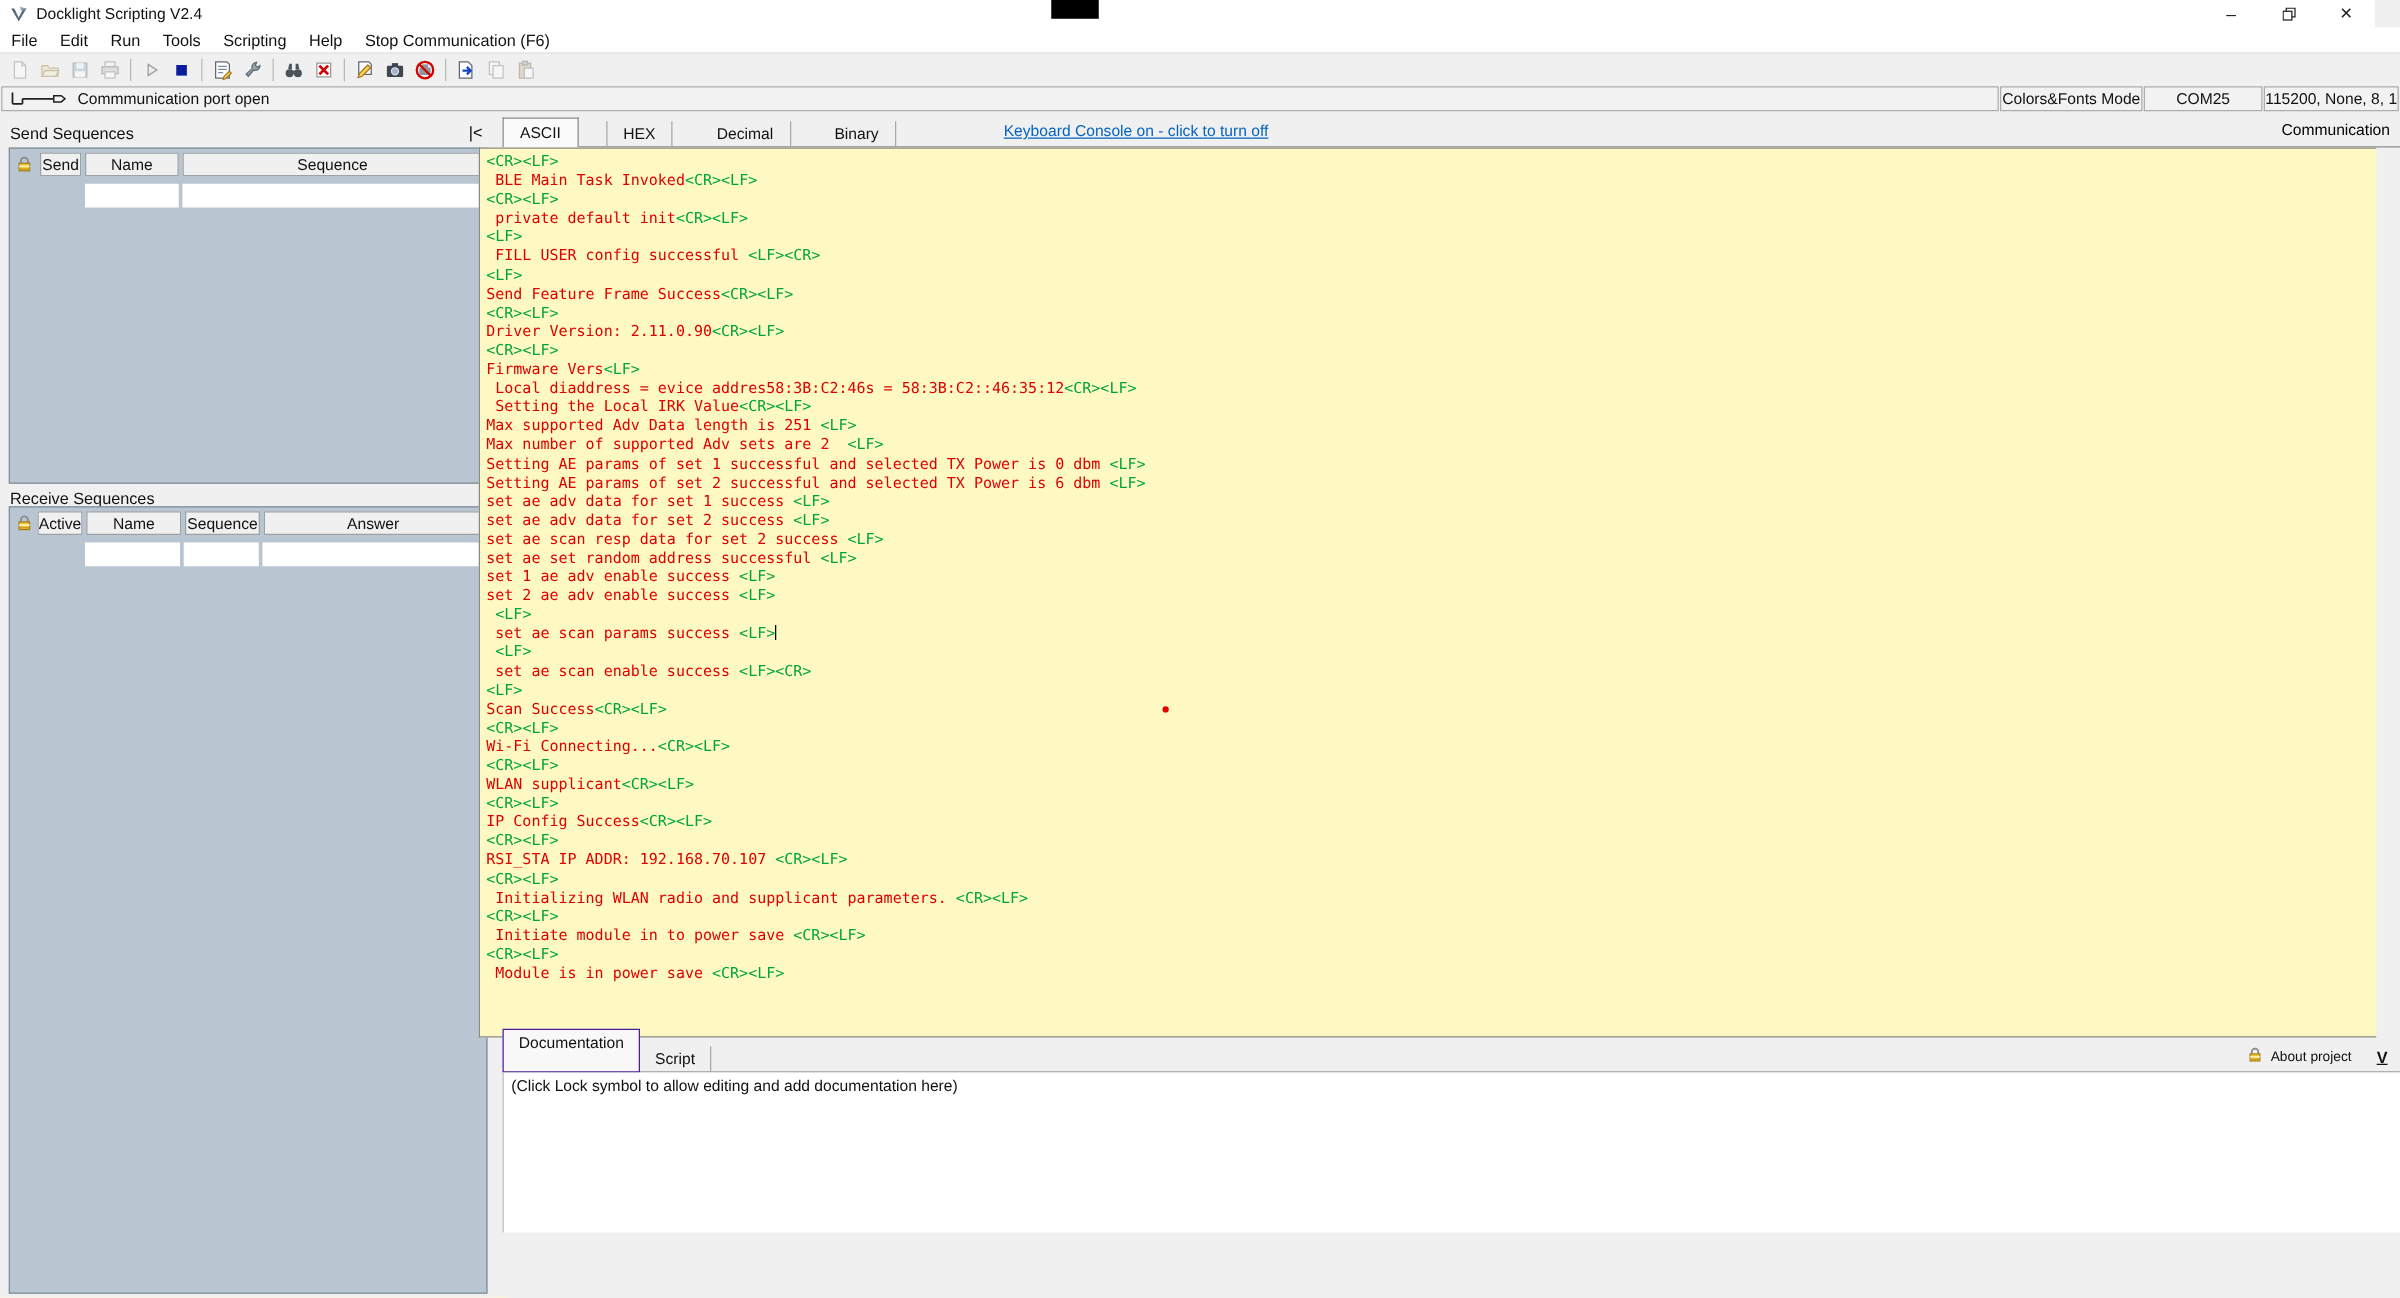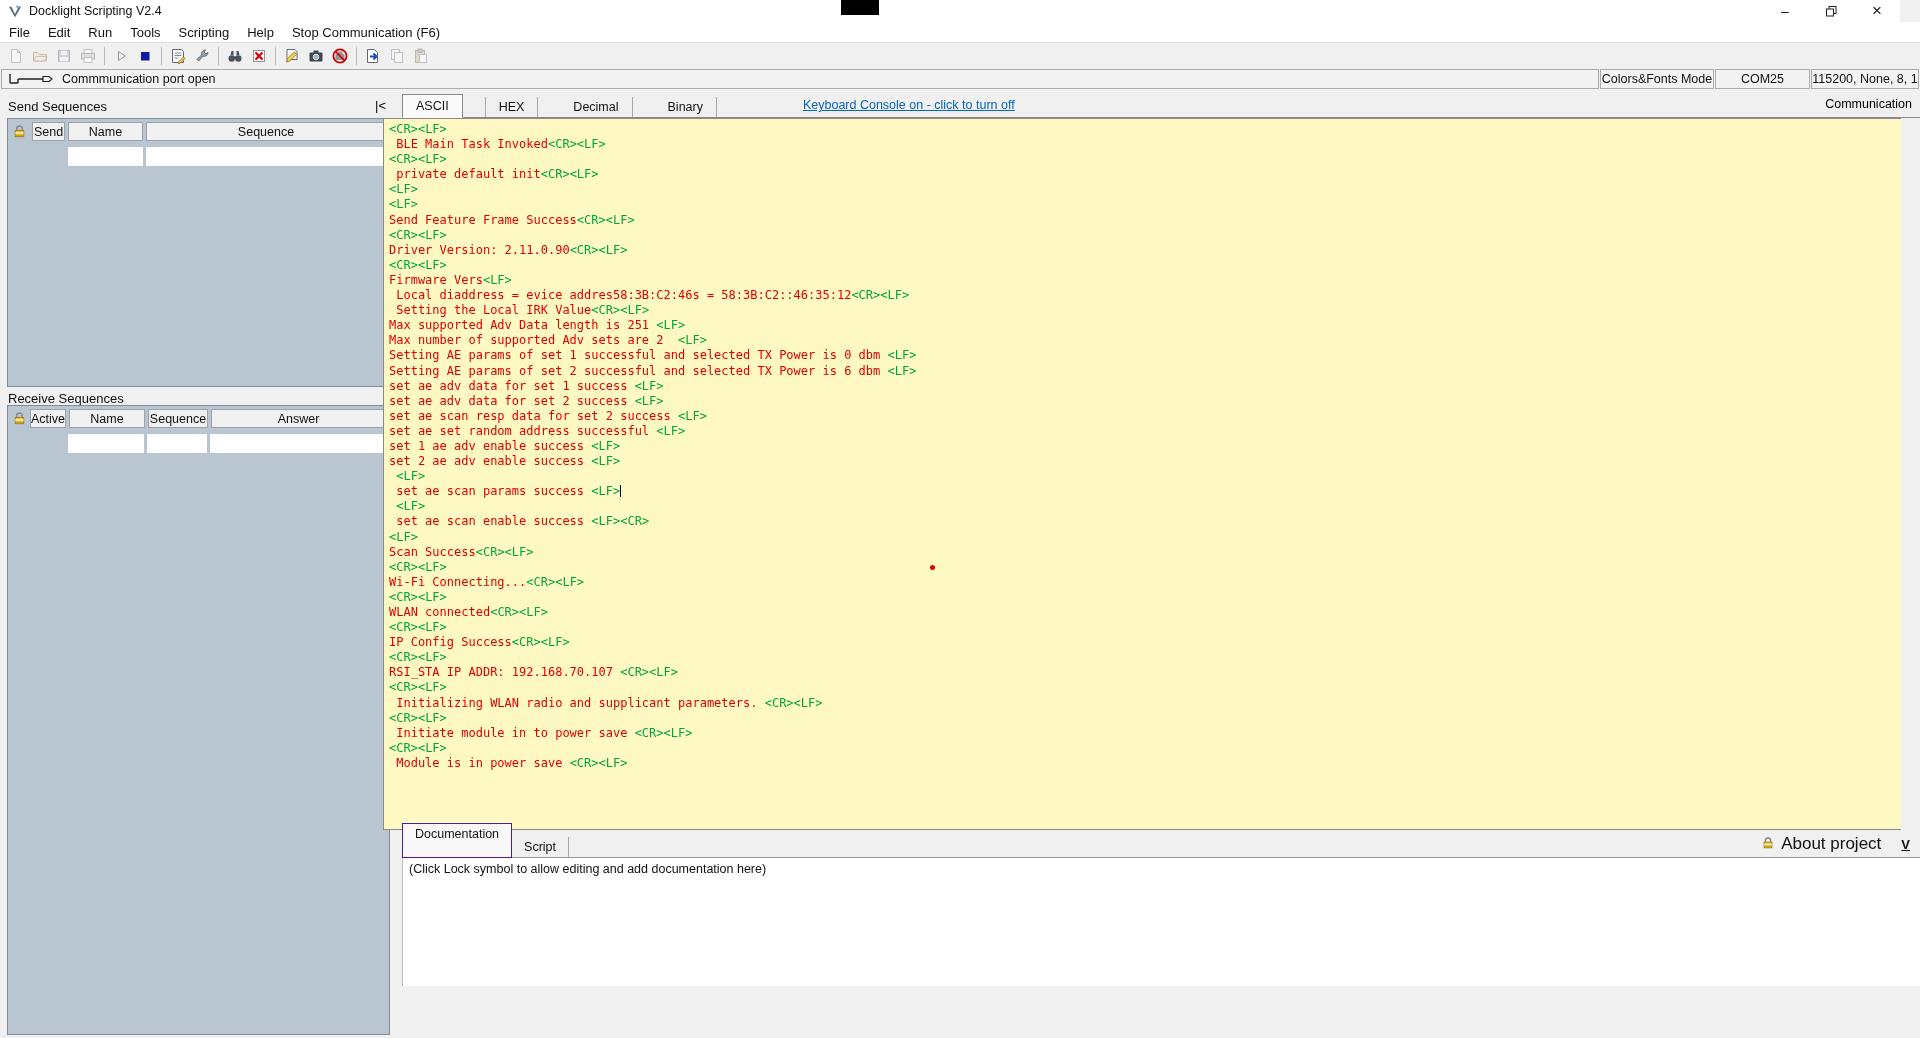--- a/index.html
+++ b/index.html
@@ -61,21 +61,21 @@
   .tline .msg { color:var(--msgcol,#e00000); }
   .tline .ctl { color:var(--ctlcol,#00a43e); }
   .caret { display:inline-block; width:1px; height:12px; background:#000; vertical-align:-2px; }
   .stray-dot { position:absolute; left:546px; top:446px; width:5px; height:5px; border-radius:50%; background:#e00000; }
 
   
   .doc-tabrow { position:absolute; left:402px; top:835px; width:1518px; height:23px; border-bottom:1px solid #999; display:flex; align-items:flex-end; }
   .dtab { font-size:12.5px; padding:3px 12px; border-right:1px solid #a8a8a8; }
   .dtab.active { background:#f8f8f8; border:1px solid #4c1d95; margin-bottom:-1px; padding:3px 12px 16px; }
   .about-wrap { position:absolute; right:6px; bottom:3px; display:flex; align-items:center; gap:6px; }
-  .about-label { font-size:17px; }
+  .about-label { font-size:11px; }
   .vee-btn { font-size:13px; font-weight:bold; text-decoration:underline; margin-left:14px; margin-right:4px; }
   .doc-area { position:absolute; left:402px; top:858px; width:1518px; height:128px; background:#fff; border-left:1px solid #bbb; padding:4px 6px; font-size:12.5px; }
 </style>
 </head>
 <body style="--msgcol: #e00000; --ctlcol: #00a43e;">
 
 <div class="titlebar">
   <span class="appicon">
     <svg width="15" height="15" viewBox="0 0 16 16">
         <path d="M1 3l6.5 11L14 3h-2.6L7.4 10.6 3.7 3z" fill="#5c6c7c"></path>
@@ -289,20 +289,21 @@
   <div class="comm-label">Communication</div>
 </div>
 
 <div class="terminal">
   <div id="terminal-output">
       <div class="tline"><span class="ctl">&lt;CR&gt;</span><span class="ctl">&lt;LF&gt;</span></div>
       <div class="tline"><span class="msg"> BLE Main Task Invoked</span><span class="ctl">&lt;CR&gt;</span><span class="ctl">&lt;LF&gt;</span></div>
       <div class="tline"><span class="ctl">&lt;CR&gt;</span><span class="ctl">&lt;LF&gt;</span></div>
       <div class="tline"><span class="msg"> private default init</span><span class="ctl">&lt;CR&gt;</span><span class="ctl">&lt;LF&gt;</span></div>
       <div class="tline"><span class="ctl">&lt;LF&gt;</span></div>
+      <div class="tline"><span class="msg"> FILL USER config successful </span><span class="ctl">&lt;LF&gt;</span><span class="ctl">&lt;CR&gt;</span></div>
       <div class="tline"><span class="ctl">&lt;LF&gt;</span></div>
       <div class="tline"><span class="msg">Send Feature Frame Success</span><span class="ctl">&lt;CR&gt;</span><span class="ctl">&lt;LF&gt;</span></div>
       <div class="tline"><span class="ctl">&lt;CR&gt;</span><span class="ctl">&lt;LF&gt;</span></div>
       <div class="tline"><span class="msg">Driver Version: 2.11.0.90</span><span class="ctl">&lt;CR&gt;</span><span class="ctl">&lt;LF&gt;</span></div>
       <div class="tline"><span class="ctl">&lt;CR&gt;</span><span class="ctl">&lt;LF&gt;</span></div>
       <div class="tline"><span class="msg">Firmware Vers</span><span class="ctl">&lt;LF&gt;</span></div>
       <div class="tline"><span class="msg"> Local diaddress = evice addres58:3B:C2:46s = 58:3B:C2::46:35:12</span><span class="ctl">&lt;CR&gt;</span><span class="ctl">&lt;LF&gt;</span></div>
       <div class="tline"><span class="msg"> Setting the Local IRK Value</span><span class="ctl">&lt;CR&gt;</span><span class="ctl">&lt;LF&gt;</span></div>
       <div class="tline"><span class="msg">Max supported Adv Data length is 251 </span><span class="ctl">&lt;LF&gt;</span></div>
       <div class="tline"><span class="msg">Max number of supported Adv sets are 2  </span><span class="ctl">&lt;LF&gt;</span></div>
@@ -316,21 +317,21 @@
       <div class="tline"><span class="msg">set 2 ae adv enable success </span><span class="ctl">&lt;LF&gt;</span></div>
       <div class="tline"><span class="msg"> </span><span class="ctl">&lt;LF&gt;</span></div>
       <div class="tline"><span class="msg"> set ae scan params success </span><span class="ctl">&lt;LF&gt;</span><span class="caret"></span></div>
       <div class="tline"><span class="msg"> </span><span class="ctl">&lt;LF&gt;</span></div>
       <div class="tline"><span class="msg"> set ae scan enable success </span><span class="ctl">&lt;LF&gt;</span><span class="ctl">&lt;CR&gt;</span></div>
       <div class="tline"><span class="ctl">&lt;LF&gt;</span></div>
       <div class="tline"><span class="msg">Scan Success</span><span class="ctl">&lt;CR&gt;</span><span class="ctl">&lt;LF&gt;</span></div>
       <div class="tline"><span class="ctl">&lt;CR&gt;</span><span class="ctl">&lt;LF&gt;</span></div>
       <div class="tline"><span class="msg">Wi-Fi Connecting...</span><span class="ctl">&lt;CR&gt;</span><span class="ctl">&lt;LF&gt;</span></div>
       <div class="tline"><span class="ctl">&lt;CR&gt;</span><span class="ctl">&lt;LF&gt;</span></div>
-      <div class="tline"><span class="msg">WLAN connected</span><span class="ctl">&lt;CR&gt;</span><span class="ctl">&lt;LF&gt;</span></div>
+      <div class="tline"><span class="msg">WLAN supplicant</span><span class="ctl">&lt;CR&gt;</span><span class="ctl">&lt;LF&gt;</span></div>
       <div class="tline"><span class="ctl">&lt;CR&gt;</span><span class="ctl">&lt;LF&gt;</span></div>
       <div class="tline"><span class="msg">IP Config Success</span><span class="ctl">&lt;CR&gt;</span><span class="ctl">&lt;LF&gt;</span></div>
       <div class="tline"><span class="ctl">&lt;CR&gt;</span><span class="ctl">&lt;LF&gt;</span></div>
       <div class="tline"><span class="msg">RSI_STA IP ADDR: 192.168.70.107 </span><span class="ctl">&lt;CR&gt;</span><span class="ctl">&lt;LF&gt;</span></div>
       <div class="tline"><span class="ctl">&lt;CR&gt;</span><span class="ctl">&lt;LF&gt;</span></div>
       <div class="tline"><span class="msg"> Initializing WLAN radio and supplicant parameters. </span><span class="ctl">&lt;CR&gt;</span><span class="ctl">&lt;LF&gt;</span></div>
       <div class="tline"><span class="ctl">&lt;CR&gt;</span><span class="ctl">&lt;LF&gt;</span></div>
       <div class="tline"><span class="msg"> Initiate module in to power save </span><span class="ctl">&lt;CR&gt;</span><span class="ctl">&lt;LF&gt;</span></div>
       <div class="tline"><span class="ctl">&lt;CR&gt;</span><span class="ctl">&lt;LF&gt;</span></div>
       <div class="tline"><span class="msg"> Module is in power save </span><span class="ctl">&lt;CR&gt;</span><span class="ctl">&lt;LF&gt;</span></div>

